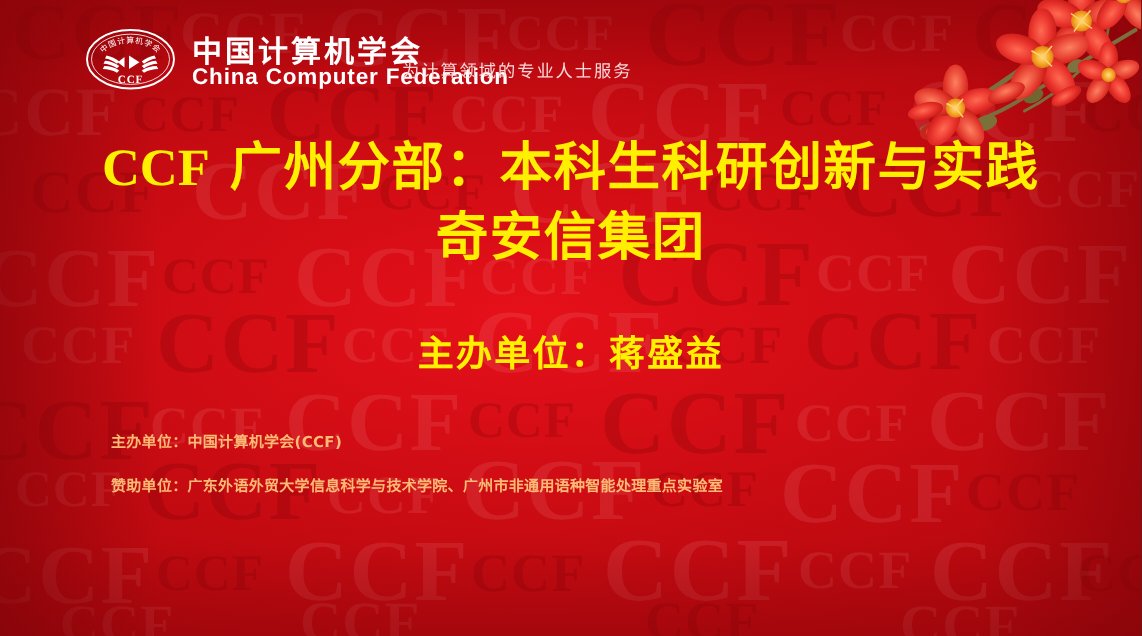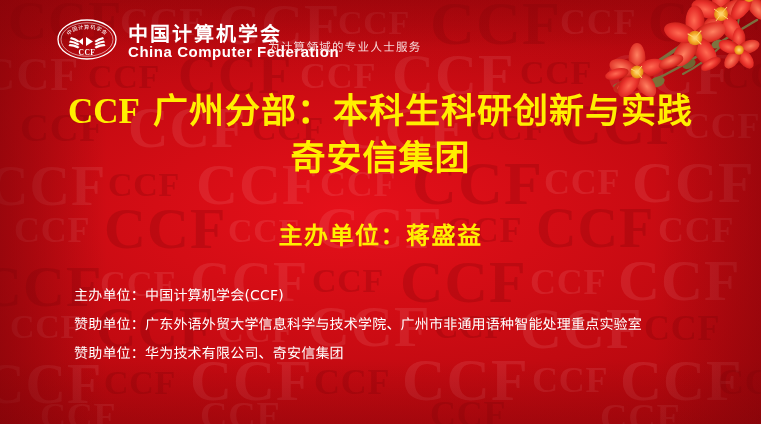--- a/index.html
+++ b/index.html
@@ -150,23 +150,23 @@
   }
 
   
   .orgs {
     position: absolute;
     left: 74px;
     top: 281px;
     width: 670px;
   }
   .org-line {
-    color: #ffffff;
-    font-size: 14px;
-    font-weight: 400;
+    color: #fdba74;
+    font-size: 10px;
+    font-weight: 700;
     line-height: 29px;
     letter-spacing: 0.2px;
     font-family: "DejaVu Sans", "Liberation Sans", sans-serif;
     white-space: nowrap;
   }
   .org-line.indent-1 { margin-left: 0px; }
   .org-line.indent-2 { margin-left: 0px; }
   .org-line.indent-3 { margin-left: 0px; }
 </style>
 </head>
@@ -390,16 +390,15 @@
   <div class="title-block">
     <div class="title-line"><span class="latin">CCF</span><span> 广州分部：本科生科研创新与实践</span></div>
     <div class="title-line">奇安信集团</div>
   </div>
 
   <div class="chair">主办单位：蒋盛益</div>
 
   <div class="orgs">
     <div class="org-line indent-1"><span>主办单位：</span><span>中国计算机学会(CCF)</span></div>
     <div class="org-line indent-2"><span>赞助单位：</span><span>广东外语外贸大学信息科学与技术学院、广州市非通用语种智能处理重点实验室</span></div>
-    <div class="org-line indent-3"><span>赞助单位：</span><span>华为技术有限公司、奇安信集团</span></div>
   </div>
 
 </div>
 
 </body></html>

